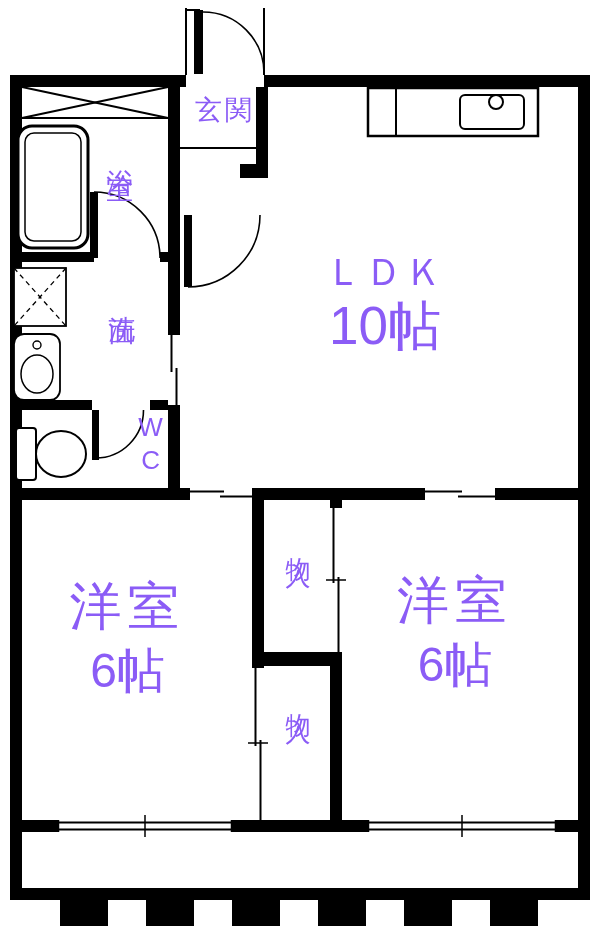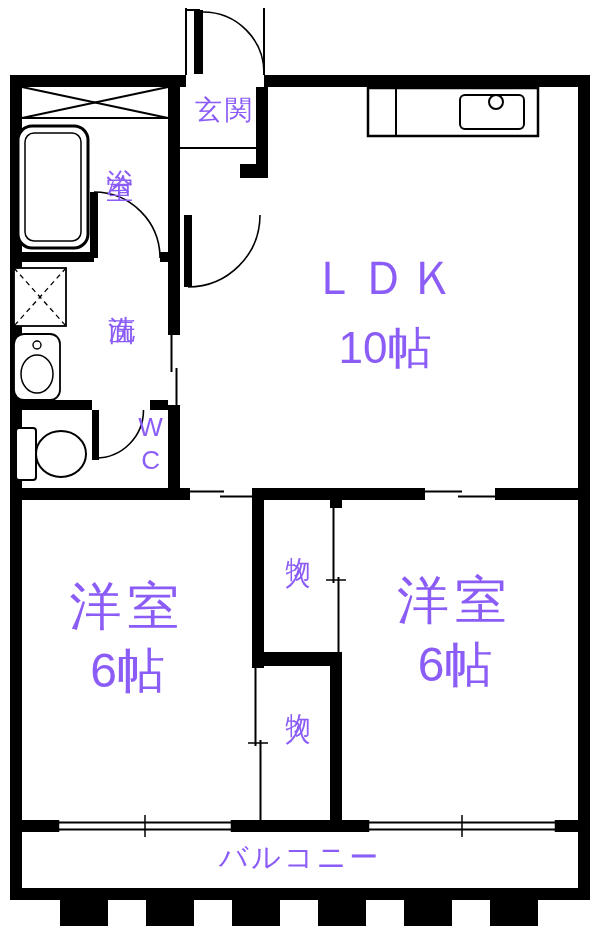--- a/index.html
+++ b/index.html
@@ -172,33 +172,32 @@
 
   <div class="lbl c" style="left:182px;top:96px;width:86px;font-size:27px;letter-spacing:3px;">玄関</div>
 
   <div class="lbl v" style="left:104px;top:148px;font-size:27px;">浴室</div>
 
   <div class="lbl v" style="left:106px;top:294px;font-size:27px;">洗面</div>
 
   <div class="lbl v" style="left:136px;top:412px;font-size:26px;letter-spacing:3px;">WC</div>
 
   <div class="lbl c" style="left:285px;top:252px;width:200px;">
-    <div style="font-size:47px;letter-spacing:2px;">ＬＤＫ</div>
-    <div style="font-size:44px;margin-top:20px;">10帖</div>
+    <div style="font-size:38px;letter-spacing:2px;">ＬＤＫ</div>
+    <div style="font-size:53px;margin-top:3px;">10帖</div>
   </div>
 
   <div class="lbl c" style="left:25px;top:578px;width:205px;">
     <div style="font-size:52px;letter-spacing:6px;">洋室</div>
     <div style="font-size:48px;margin-top:10px;">6帖</div>
   </div>
 
   <div class="lbl c" style="left:352px;top:572px;width:206px;">
     <div style="font-size:52px;letter-spacing:6px;">洋室</div>
     <div style="font-size:48px;margin-top:10px;">6帖</div>
   </div>
 
   <div class="lbl v" style="left:284px;top:538px;font-size:25px;">物入</div>
 
   <div class="lbl v" style="left:284px;top:694px;font-size:25px;">物入</div>
 
-  <div class="lbl c" style="left:180px;top:842px;width:240px;font-size:29px;letter-spacing:3px;">バルコニー</div>
 
 </div>
 
 </body></html>

